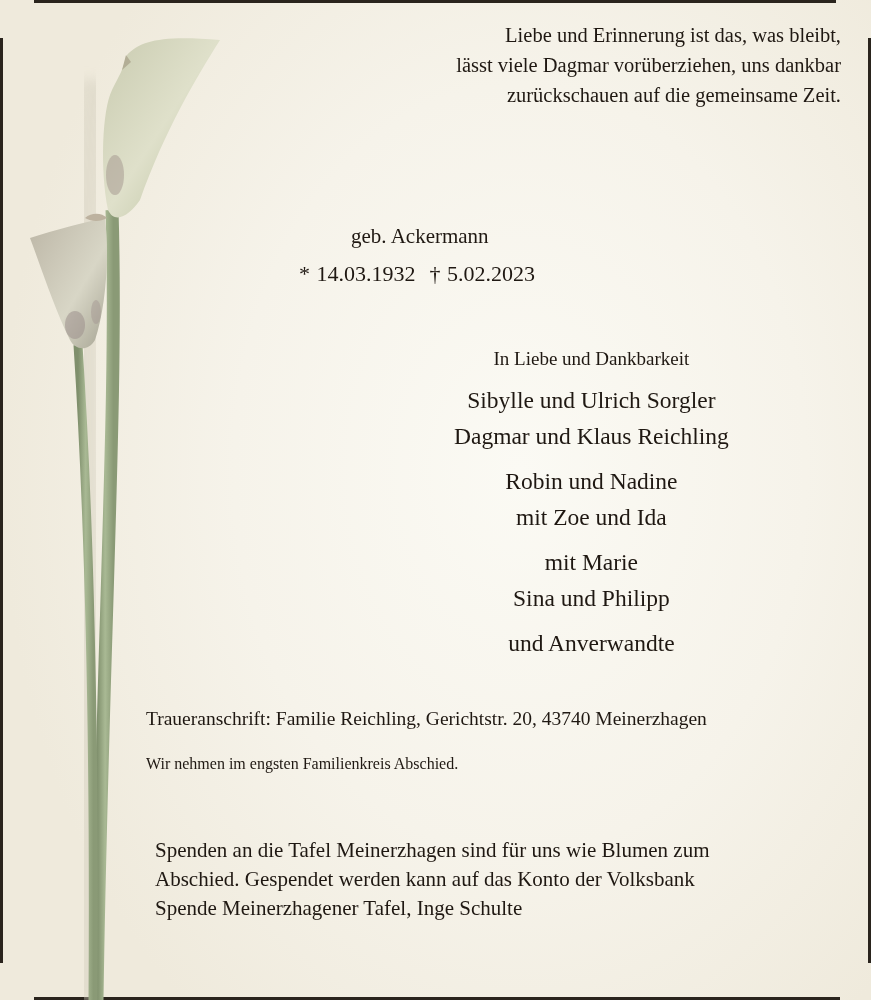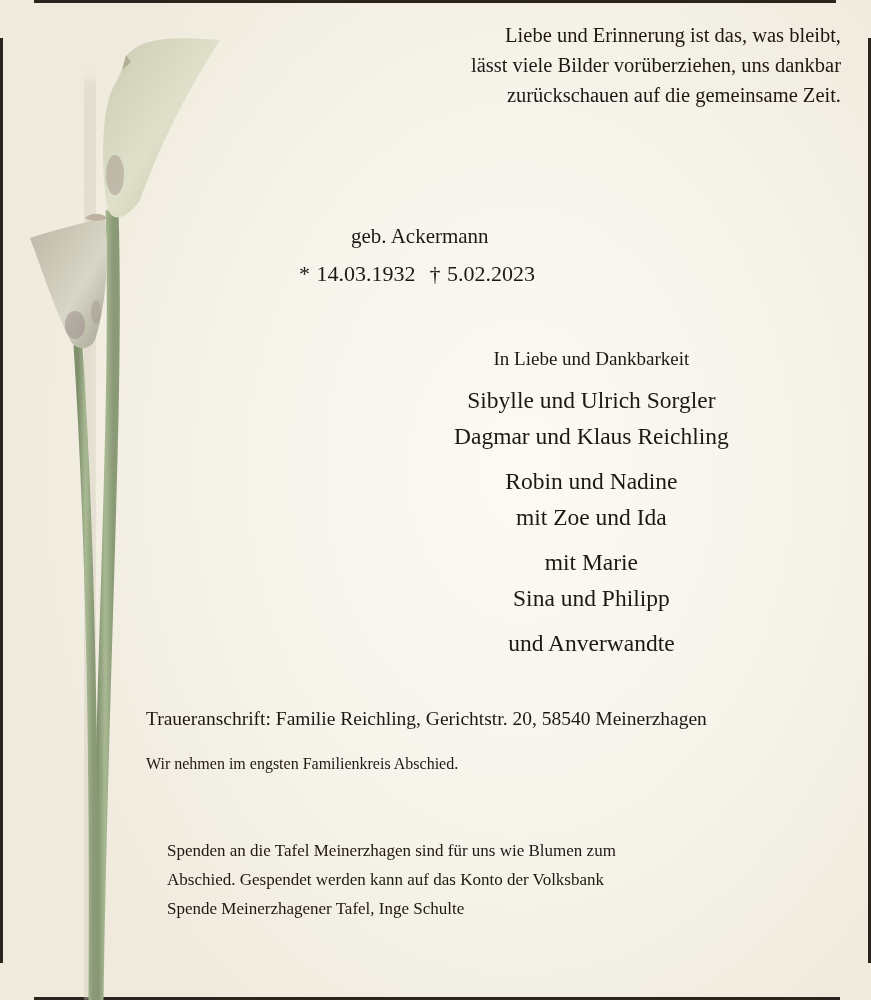--- a/index.html
+++ b/index.html
@@ -28,21 +28,21 @@
     .birthname { left: 351px; top: 224px; font-size: 21px; }
     .dates { left: 299px; top: 261px; font-size: 22px; word-spacing: 1px; }
     .dates .sep { display: inline-block; width: 14px; }
 
     .mourners { position: absolute; left: 454px; top: 346px; text-align: center; }
     .mourners .intro { font-size: 19px; line-height: 26px; margin-bottom: 10px; }
     .mourners .group { font-size: 23.5px; line-height: 36px; margin-bottom: 9px; }
 
     .address { left: 146px; top: 708px; font-size: 19.5px; }
     .farewell { left: 146px; top: 755px; font-size: 16px; }
-    .donation { left: 167px; top: 836px; font-size: 17px; line-height: 29px; }
+    .donation { left: 155px; top: 836px; font-size: 21px; line-height: 29px; }
     .iban { font-style: italic; }
   </style>
 </head>
 <body>
 
 <div class="page">
 
   <div class="border-line b-top"></div>
   <div class="border-line b-left"></div>
   <div class="border-line b-right"></div>
@@ -81,21 +81,21 @@
     <ellipse cx="115" cy="175" rx="9" ry="20" fill="#a89a92" opacity="0.55"></ellipse>
 
     <path d="M30 238 C 55 230, 85 222, 105 218 C 110 260, 105 310, 95 340 C 88 352, 75 350, 70 340 C 55 310, 42 270, 30 238 Z" fill="url(#petal2G)"></path>
     <path d="M85 218 C 92 212, 102 213, 107 218 C 100 222, 92 222, 85 218 Z" fill="#bdb29f"></path>
     <ellipse cx="75" cy="325" rx="10" ry="14" fill="#9d8f8c" opacity="0.55"></ellipse>
     <ellipse cx="96" cy="312" rx="5" ry="12" fill="#9d8f8c" opacity="0.4"></ellipse>
   </svg>
 
   <div class="text quote">
     <div>Liebe und Erinnerung ist das, was bleibt,</div>
-    <div>lässt viele Bilder vorüberziehen, uns dankbar</div>
+    <div>lässt viele Dagmar vorüberziehen, uns dankbar</div>
     <div>zurückschauen auf die gemeinsame Zeit.</div>
   </div>
 
   <div class="text birthname">geb. Ackermann</div>
   <div class="text dates">
     <span>* 14.03.1932</span><span class="sep"></span><span>† 5.02.2023</span>
   </div>
 
   <div class="mourners">
     <div class="intro">In Liebe und Dankbarkeit</div>
@@ -109,21 +109,21 @@
     </div>
     <div class="group">
       <div>mit Marie</div>
       <div>Sina und Philipp</div>
     </div>
     <div class="group">
       <div>und Anverwandte</div>
     </div>
   </div>
 
-  <div class="text address">Traueranschrift: Familie Reichling, Gerichtstr. 20, 58540 Meinerzhagen</div>
+  <div class="text address">Traueranschrift: Familie Reichling, Gerichtstr. 20, 43740 Meinerzhagen</div>
   <div class="text farewell">Wir nehmen im engsten Familienkreis Abschied.</div>
 
   <div class="text donation">
     <div>Spenden an die Tafel Meinerzhagen sind für uns wie Blumen zum</div>
     <div>Abschied. Gespendet werden kann auf das Konto der Volksbank</div>
     <div>Spende Meinerzhagener Tafel, Inge Schulte</div>
   </div>
 
 </div>
 

